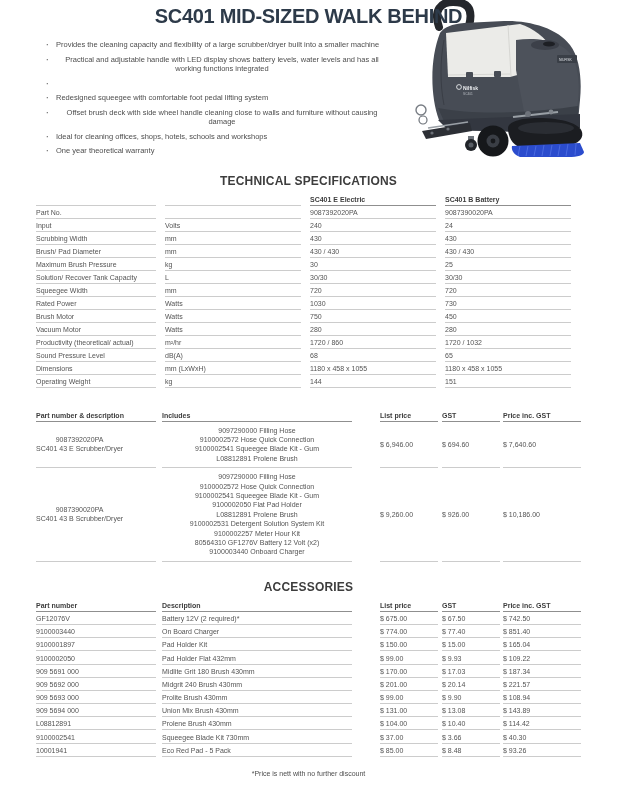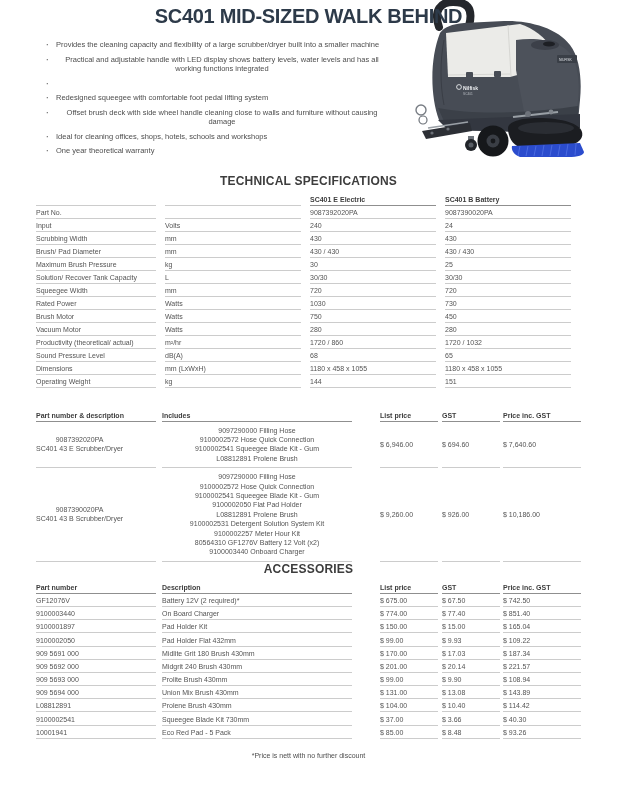--- a/index.html
+++ b/index.html
@@ -17,21 +17,21 @@
   }
 
   
   .features{margin-top:12px;width:352px;}
   .feat{display:flex;margin-bottom:5px;font-size:7.5px;line-height:9.5px;color:#4e4e4e;}
   .feat .dot{flex:none;width:17px;padding-left:3px;color:#6b6b6b;font-weight:bold;}
 
   
   .sec-heading{font-size:12px;font-weight:bold;color:#3d3d3d;letter-spacing:0.2px;}
   .sec-tech{margin-top:18px;}
-  .sec-acc{}
+  .sec-acc{margin-top:18px;}
 
   
   .tbl{font-size:7px;color:#545454;}
 
   
   .tech{margin-top:5px;}
   .trow{display:flex;height:13px;}
   .trow>div{border-bottom:1px solid #cccccc;display:flex;align-items:flex-end;
     padding-bottom:2px;box-sizing:border-box;overflow:hidden;white-space:nowrap;}
   .t1{width:120px;margin-right:9px;}

